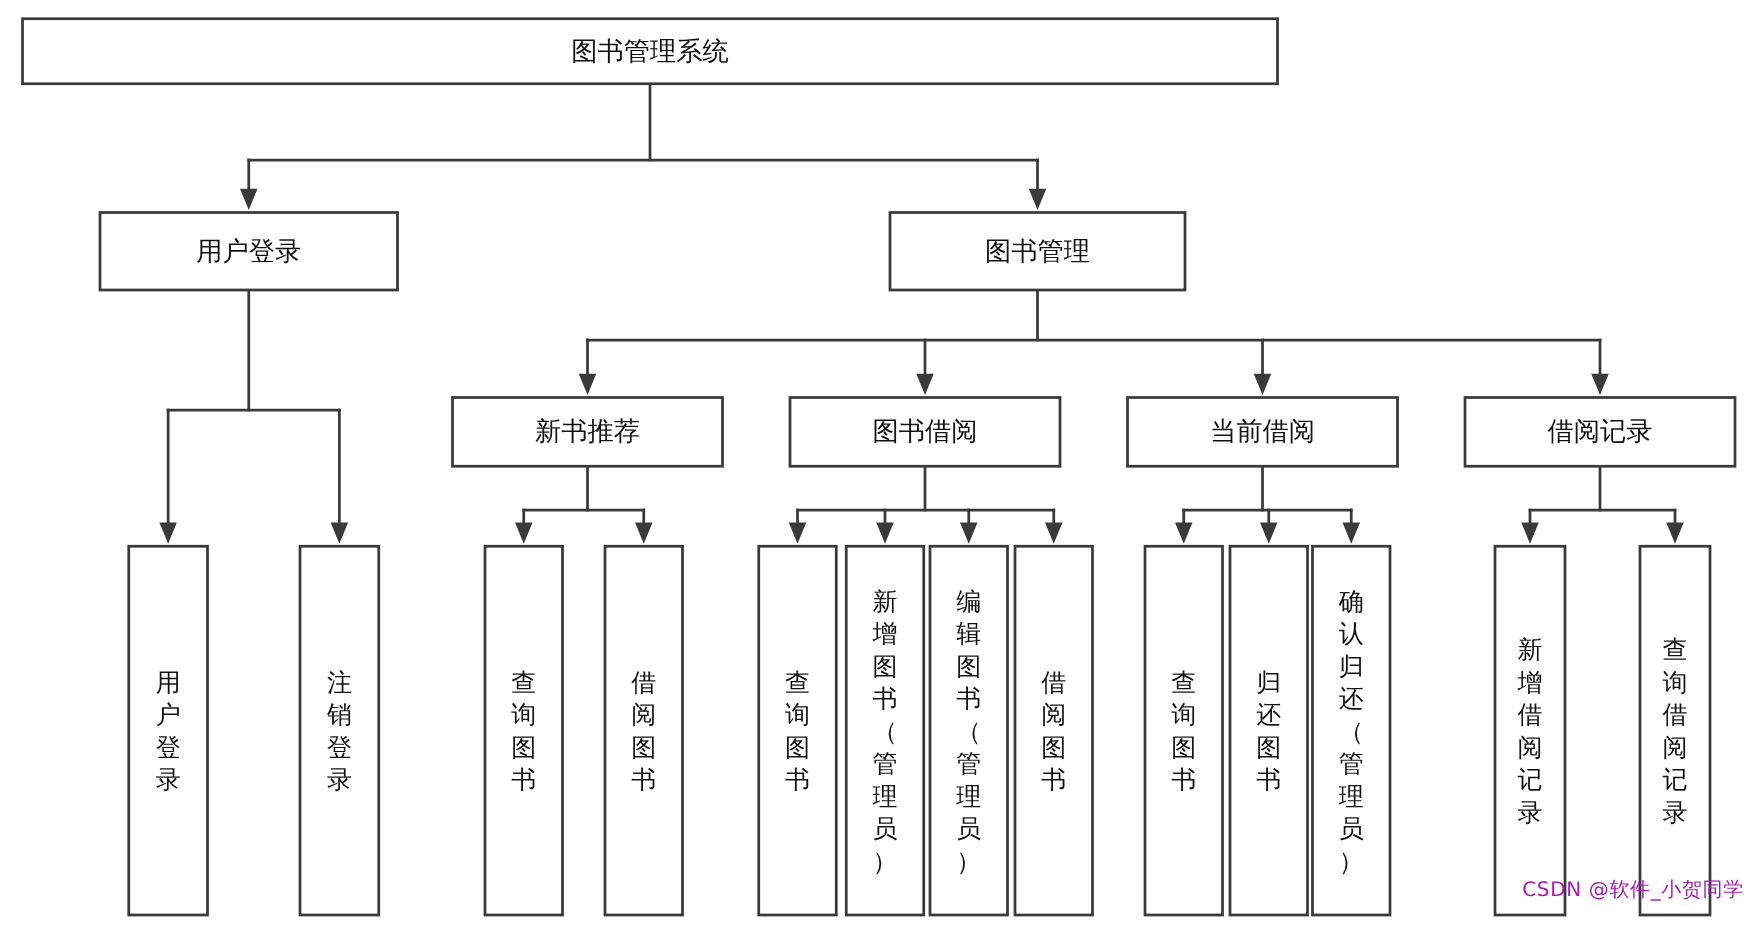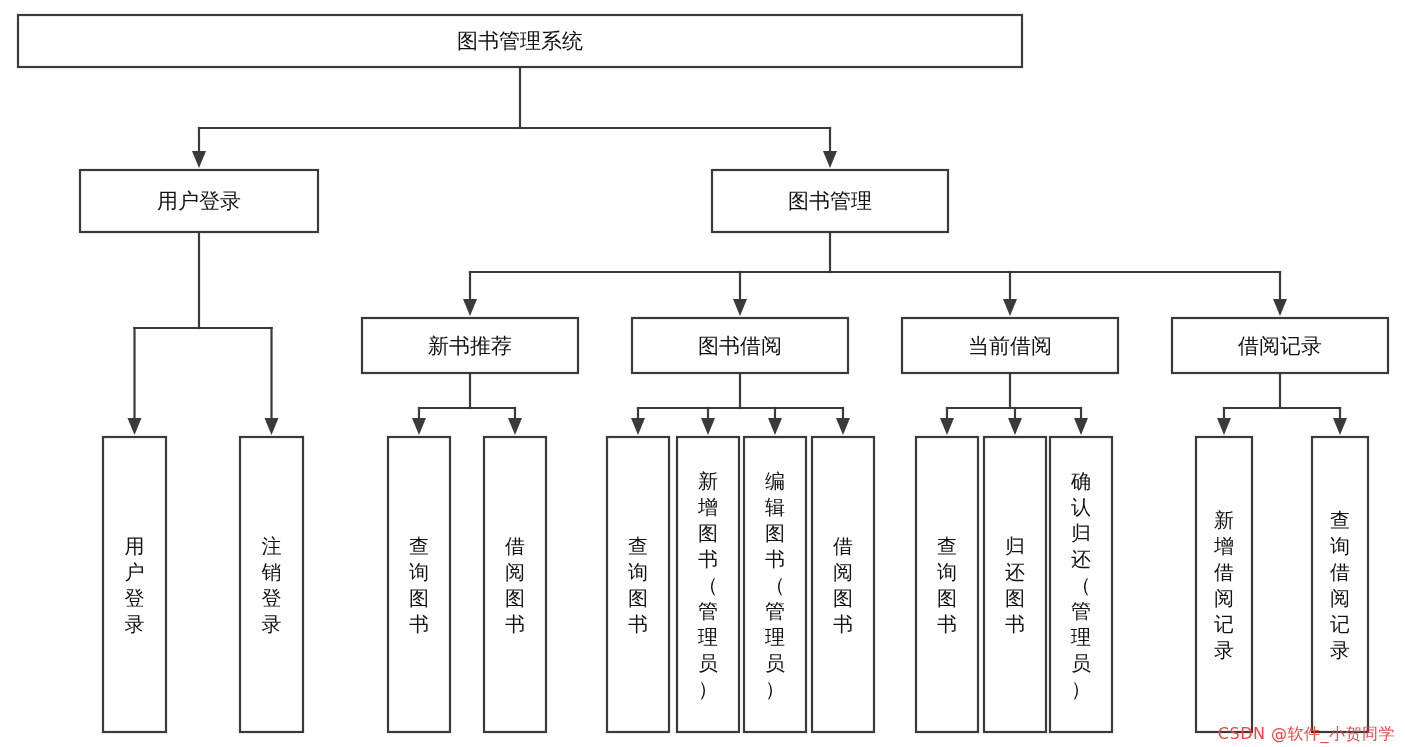--- a/index.html
+++ b/index.html
@@ -50,24 +50,24 @@
   }
   .node-label-v {
     font-family: "DejaVu Sans", "Liberation Sans", sans-serif;
     font-size: 20px;
     fill: #111111;
     text-anchor: middle;
   }
   .watermark {
     position: absolute;
     right: 10px;
-    bottom: 2px;
+    bottom: 24px;
     font-family: "DejaVu Sans", "Liberation Sans", sans-serif;
     font-size: 16px;
-    color: #ef4444;
+    color: #a21caf;
     white-space: nowrap;
     letter-spacing: 0.5px;
     pointer-events: none;
   }
 </style>
 </head>
 <body>
 
 <div id="diagram-root">
   <svg id="tree-svg" viewBox="0 0 1405 747">

